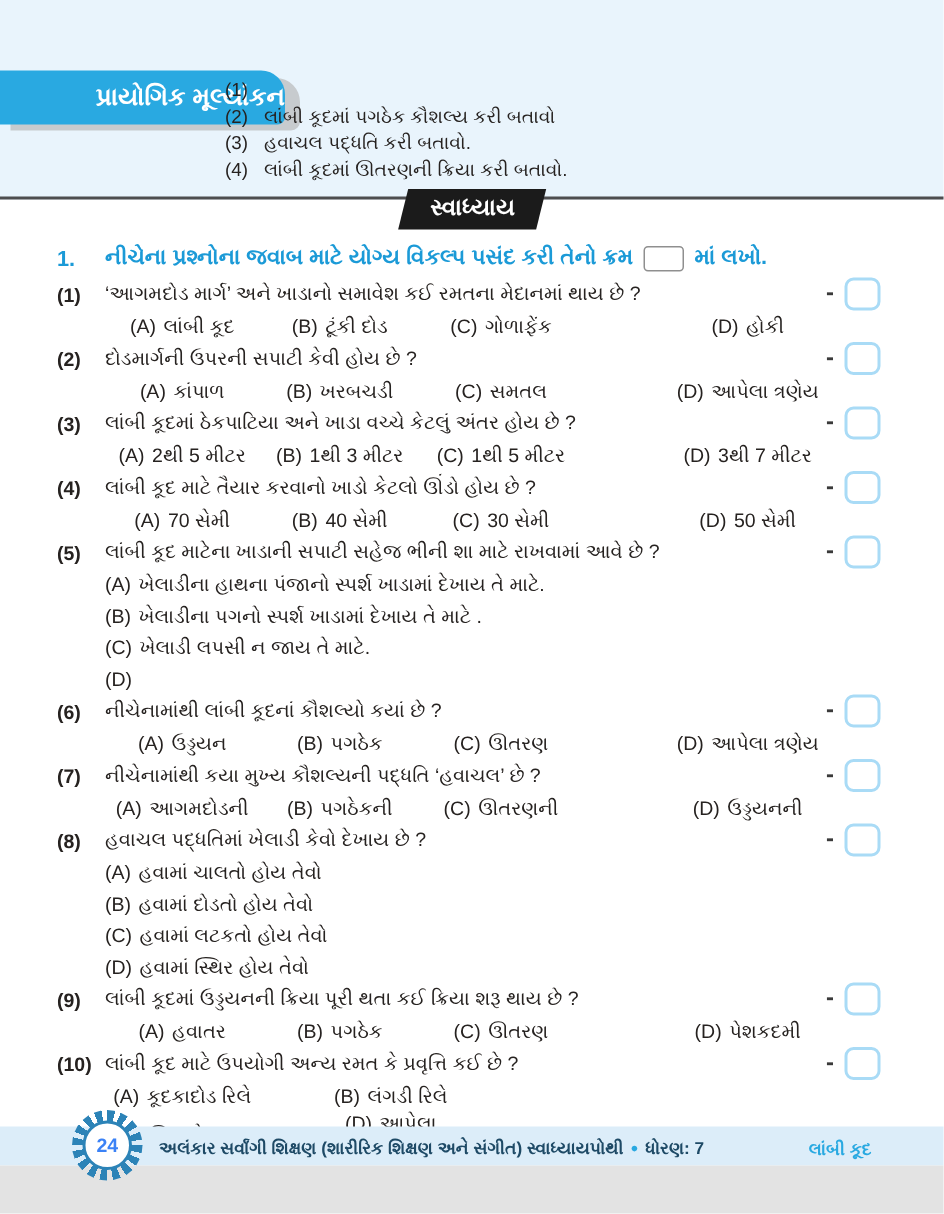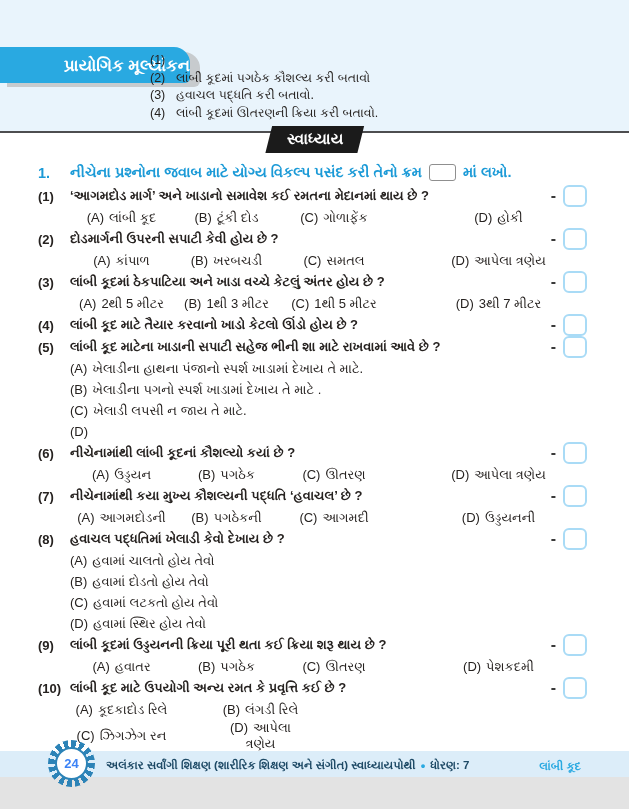--- a/index.html
+++ b/index.html
@@ -64,21 +64,21 @@
   .content { padding-top:27px; }
   .row { display:flex; align-items:center; min-height:21px; padding-left:38px; padding-right:42px; }
   .hrow { color:#1b9ad7; font-weight:bold; font-size:14.5px; min-height:25px; }
   .hrow .hnum { width:32px; flex:0 0 32px; }
   .hbox {
     display:inline-block; width:27px; height:17px;
     background:#ffffff; border:1.5px solid #8f8f8f;
     border-radius:3px; vertical-align:middle; margin:0 7px;
   }
   .qnum { width:32px; flex:0 0 32px; font-weight:bold; font-size:13px; }
-  .qtext { flex:1; font-weight:bold; font-size:13px; }
+  .qtext { flex:1; font-weight:normal; font-size:13px; }
   .ans { display:flex; align-items:center; gap:7px; margin-left:8px; }
   .dash { font-weight:bold; color:#3a3a3a; }
   .abox {
     width:24px; height:22px; background:#ffffff;
     border:2px solid #a9dbf6; border-radius:6px;
   }
   .opts { padding-left:70px; padding-right:20px; font-size:13px;text-align:center; }
   .opts4 { display:grid; grid-template-columns:103px 107px 108px auto; align-items:center; min-height:21px; }
   .opts2 { display:grid; grid-template-columns:103px auto; width:320px; align-items:center; min-height:21px;gap:48px; }
   .optv  { min-height:21px; display:flex; align-items:center; }
@@ -202,20 +202,26 @@
     </div>
 
     <div class="row">
       <span class="qnum">(4)</span>
       <span class="qtext">લાંબી કૂદ માટે તૈયાર કરવાનો ખાડો કેટલો ઊંડો હોય છે ?</span>
       <span class="ans">
           <span class="dash">-</span>
           <span class="abox"></span>
         </span>
     </div>
+    <div class="opts opts4">
+      <span class="opt"><span class="ol">(A)</span><span>70 સેમી</span></span>
+      <span class="opt"><span class="ol">(B)</span><span>40 સેમી</span></span>
+      <span class="opt"><span class="ol">(C)</span><span>30 સેમી</span></span>
+      <span class="opt"><span class="ol">(D)</span><span>50 સેમી</span></span>
+    </div>
 
     <div class="row">
       <span class="qnum">(5)</span>
       <span class="qtext">લાંબી કૂદ માટેના ખાડાની સપાટી સહેજ ભીની શા માટે રાખવામાં આવે છે ?</span>
       <span class="ans">
           <span class="dash">-</span>
           <span class="abox"></span>
         </span>
     </div>
     <div class="opts optv">
@@ -253,21 +259,21 @@
       <span class="qnum">(7)</span>
       <span class="qtext">નીચેનામાંથી કયા મુખ્ય કૌશલ્યની પદ્ધતિ ‘હવાચલ’ છે ?</span>
       <span class="ans">
           <span class="dash">-</span>
           <span class="abox"></span>
         </span>
     </div>
     <div class="opts opts4">
       <span class="opt"><span class="ol">(A)</span><span>આગમદોડની</span></span>
       <span class="opt"><span class="ol">(B)</span><span>પગઠેકની</span></span>
-      <span class="opt"><span class="ol">(C)</span><span>આગમદી</span></span>
+      <span class="opt"><span class="ol">(C)</span><span>ઊતરણની</span></span>
       <span class="opt"><span class="ol">(D)</span><span>ઉડ્ડયનની</span></span>
     </div>
 
     <div class="row">
       <span class="qnum">(8)</span>
       <span class="qtext">હવાચલ પદ્ધતિમાં ખેલાડી કેવો દેખાય છે ?</span>
       <span class="ans">
           <span class="dash">-</span>
           <span class="abox"></span>
         </span>

